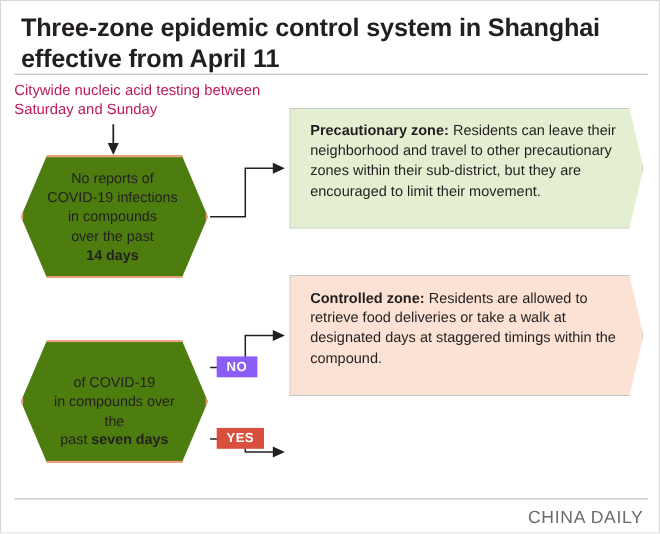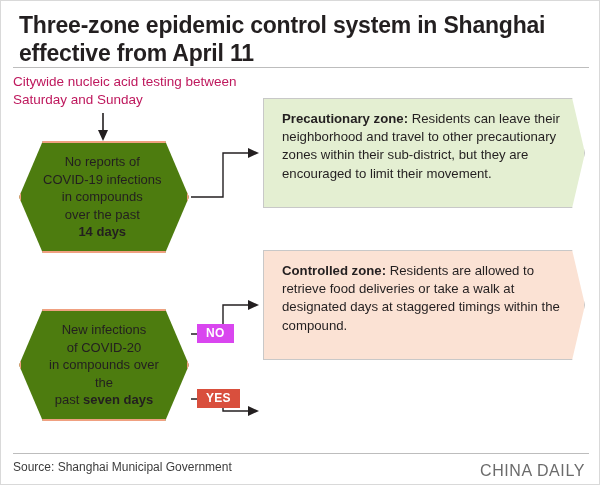--- a/index.html
+++ b/index.html
@@ -139,21 +139,21 @@
     box-sizing: border-box;
     font-size: 12px;
     font-weight: bold;
     color: #ffffff;
     padding: 2px 9px 3px 9px;
     letter-spacing: 0.3px;
   }
   #label-no {
     left: 196px;
     top: 323px;
-    background: #d946ef;
+    background: #8b5cf6;
   }
   #label-yes {
     left: 196px;
     top: 388px;
     background: #d94f3d;
   }
 
   
   .footer-rule {
     position: absolute;
@@ -217,37 +217,36 @@
       <span>No reports of</span><br>
       <span>COVID-19 infections</span><br>
       <span>in compounds</span><br>
       <span>over the past</span><br>
       <b>14 days</b>
     </span>
   </div>
 
   <div class="hex" id="hex-lockdown">
     <span class="inner">
-      <span>New infections</span><br>
-      <span>of COVID-20</span><br>
+      <br>
+      <span>of COVID-19</span><br>
       <span>in compounds over the</span><br>
       <span>past</span>
       <b>seven days</b>
     </span>
   </div>
 
   <div class="branch-label" id="label-no">NO</div>
   <div class="branch-label" id="label-yes">YES</div>
 
   <div class="result" id="res-precaution">
     <span class="lbl">Precautionary zone:</span><span> Residents can leave their neighborhood and travel to other precautionary zones within their sub-district, but they are encouraged to limit their movement.</span>
   </div>
 
   <div class="result" id="res-controlled">
     <span class="lbl">Controlled zone:</span><span> Residents are allowed to retrieve food deliveries or take a walk at designated days at staggered timings within the compound.</span>
   </div>
 
 
   <div class="footer-rule"></div>
-  <div class="source">Source: Shanghai Municipal Government</div>
   <div class="brand">CHINA DAILY</div>
 
 </div>
 
 </body></html>

